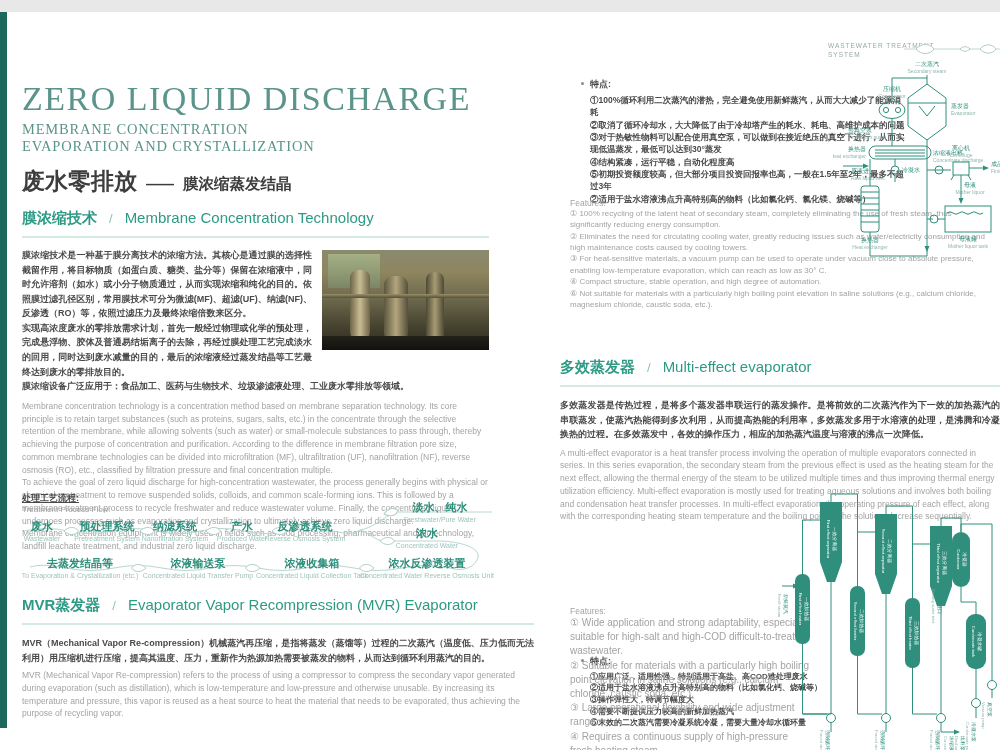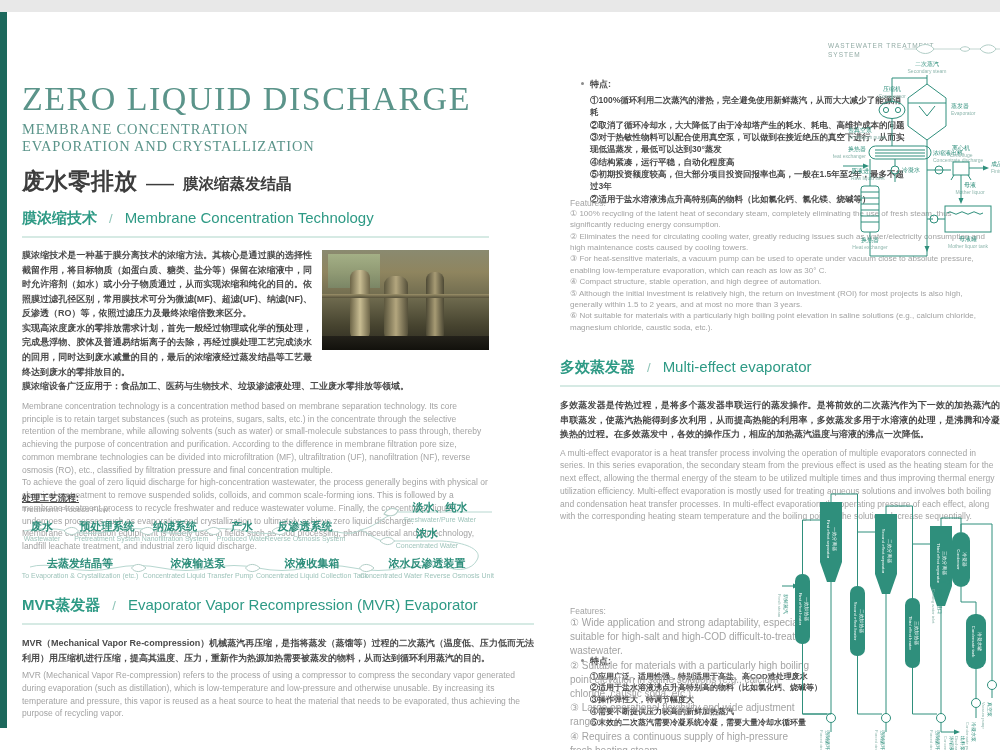--- a/index.html
+++ b/index.html
@@ -219,21 +219,20 @@
       <div>②适用于盐水溶液沸点升高特别高的物料（比如氯化钙、氯化镁、烧碱等）</div>
     </div>
   </div>
   <div class="abs" style="left:570px; top:186px; width:425px;">
     <div class="feat-en-head">Features:</div>
     <div class="feat-en">
       <div>① 100% recycling of the latent heat of secondary steam, completely eliminating the use of fresh steam, thus significantly reducing energy consumption.</div>
       <div>② Eliminates the need for circulating cooling water, greatly reducing issues such as water/electricity consumption and high maintenance costs caused by cooling towers.</div>
       <div>③ For heat-sensitive materials, a vacuum pump can be used to operate under vacuum close to absolute pressure, enabling low-temperature evaporation, which can reach as low as 30° C.</div>
       <div>④ Compact structure, stable operation, and high degree of automation.</div>
-      <div>⑤ Although the initial investment is relatively high, the return on investment (ROI) for most projects is also high, generally within 1.5 to 2 years, and at most no more than 3 years.</div>
       <div>⑥ Not suitable for materials with a particularly high boiling point elevation in saline solutions (e.g., calcium chloride, magnesium chloride, caustic soda, etc.).</div>
     </div>
   </div>
 
   <svg class="abs" style="left:833px; top:46px;" width="167" height="212" viewBox="0 0 167 212">
 
     <text class="dg-cn" x="94" y="8" text-anchor="middle">二次蒸汽</text>
     <text class="dg-en" x="94" y="15" text-anchor="middle">Secondary steam</text>
     <path class="dg-line" d="M94,17 V26"></path>
 

